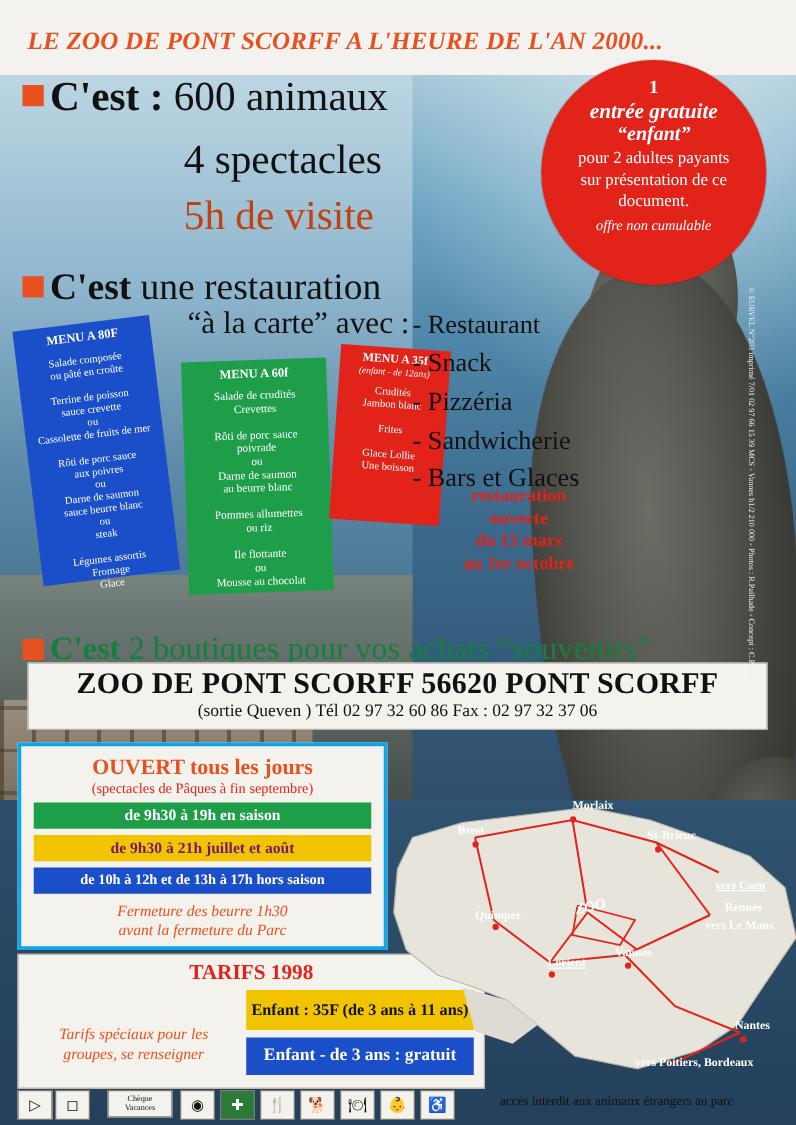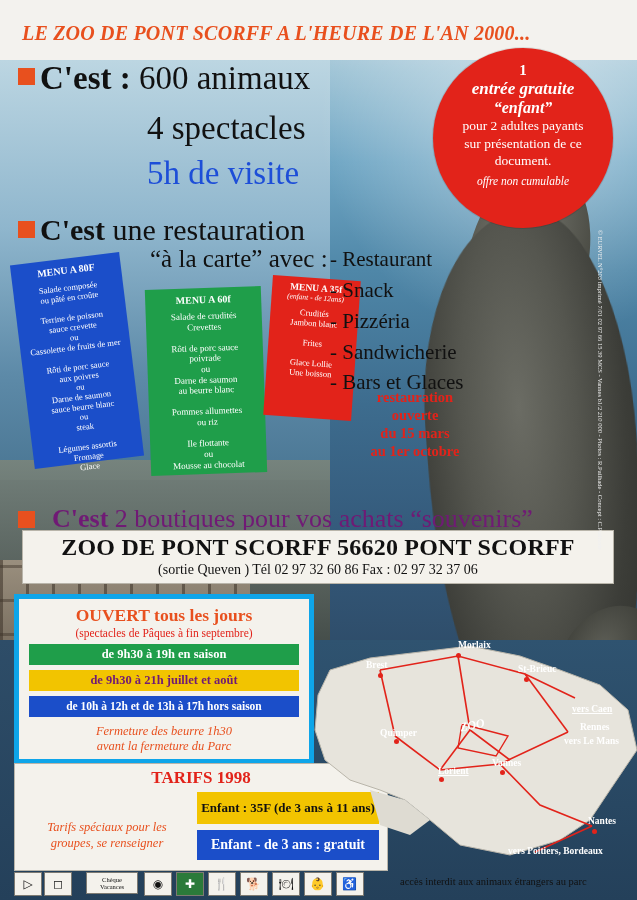--- a/index.html
+++ b/index.html
@@ -47,27 +47,27 @@
     color:#e8501e;font-weight:bold;font-style:italic;font-size:20px;letter-spacing:.2px;
     white-space:nowrap;
   }
 
   
   .bullet{position:absolute;width:17px;height:17px;background:#e8501e;}
 
   .cest1{position:absolute;left:40px;top:60px;color:#111;font-size:33px;}
   .cest1 .b{font-weight:bold;text-align:center;}
   .line2{position:absolute;left:147px;top:110px;font-size:33px;color:#111;}
-  .line3{position:absolute;left:147px;top:155px;font-size:33px;color:#1d4ed8;}
+  .line3{position:absolute;left:147px;top:155px;font-size:33px;color:#c2410c;}
 
   .cest2{position:absolute;left:40px;top:213px;font-size:30px;color:#111;}
   .cest2 .b{font-weight:bold;}
   .alacarte{position:absolute;left:150px;top:245px;font-size:25px;color:#111;}
 
-  .cest3{position:absolute;left:40px;top:504px;font-size:26px;color:#701a75;margin-left:12px;}
+  .cest3{position:absolute;left:40px;top:504px;font-size:26px;color:#15803d;}
   .cest3 .b{font-weight:bold;}
 
   
   .promo{position:absolute;left:433px;top:48px;width:180px;height:180px;border-radius:50%;
     background:#e2231a;color:#fff;text-align:center;box-shadow:0 0 0 1px rgba(0,0,0,.1);}
   .promo .one{font-size:15px;margin-top:14px;font-weight:bold;}
   .promo .eg{font-size:17px;font-weight:bold;font-style:italic;line-height:1.1;margin-top:1px;}
   .promo .enf{font-size:16px;font-weight:bold;font-style:italic;}
   .promo .sm{font-size:13.5px;line-height:1.25;margin-top:1px;}
   .promo .non{font-size:11.5px;font-style:italic;margin-top:5px;}
@@ -92,21 +92,21 @@
 
   .rouvert{position:absolute;left:350px;top:388px;width:130px;text-align:center;
     color:#e2231a;font-weight:bold;font-size:14.5px;line-height:1.25;}
 
   
   .addr{position:absolute;left:22px;top:530px;width:590px;height:52px;background:#f4f2ec;border:1px solid #b9b5aa;}
   .addr .l1{text-align:center;font-weight:bold;font-size:24px;margin-top:3px;color:#111;letter-spacing:.2px;}
   .addr .l2{text-align:center;font-size:14px;margin-top:1px;color:#111;}
 
   
-  .ouvert{position:absolute;left:14px;top:594px;width:290px;height:160px;background:#f4f2ec;border:5px solid #0ea5e9;}
+  .ouvert{position:absolute;left:14px;top:594px;width:290px;height:160px;background:#f4f2ec;border:3px solid #0ea5e9;}
   .ouvert h3{margin:6px 0 0;text-align:center;color:#e8501e;font-size:17.5px;font-weight:bold;}
   .ouvert .sub{text-align:center;color:#e2231a;font-size:11.5px;margin-top:1px;}
   .band{margin:5px 10px 0;height:21px;line-height:21px;text-align:center;font-size:12.5px;color:#fff;font-weight:bold;}
   .band.g{background:#1f9e4a;}
   .band.y{background:#f2c400;color:#701a75;}
   .band.b{background:#1b4ec9;font-size:11.5px;}
   .ouvert .ferm{text-align:center;color:#e8501e;font-style:italic;font-size:12.5px;margin-top:7px;line-height:1.2;}
 
   
   .tarifs{position:absolute;left:14px;top:763px;width:372px;height:106px;background:#f4f2ec;border:1px solid #b9b5aa;}

